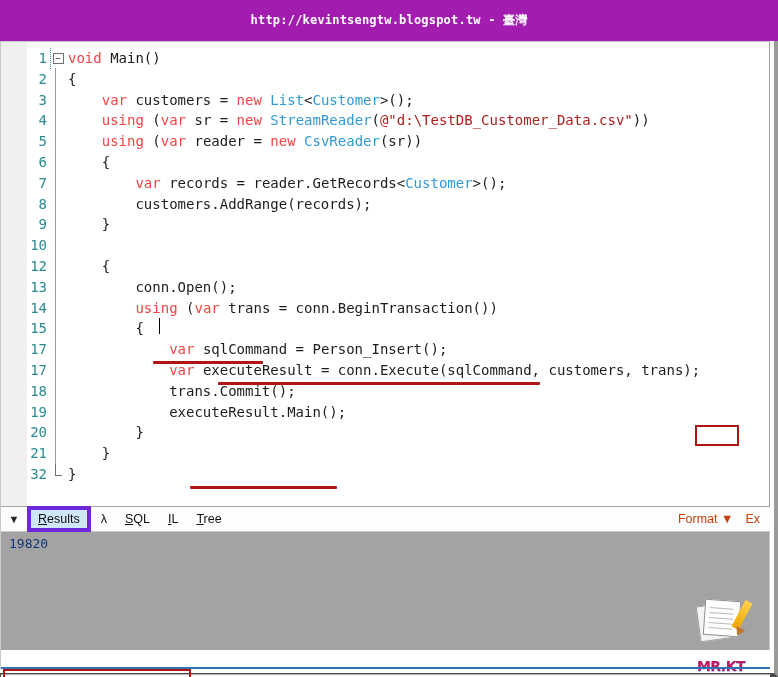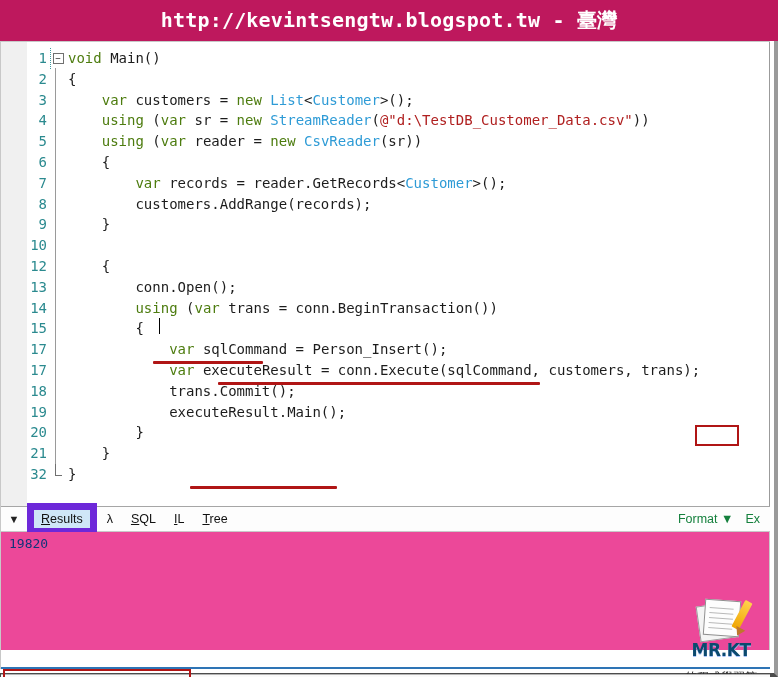--- a/index.html
+++ b/index.html
@@ -7,24 +7,24 @@
     width:778px;height:677px;
     background:#ffffff;
     font-family:"Liberation Sans", sans-serif;
     overflow:hidden;
   }
   #app{position:relative;width:778px;height:677px;box-sizing:border-box;}
 
   
   .banner{
     position:absolute;left:0;top:0;width:778px;height:41px;
-    background:#be185d;color:#ffffff;
+    background:#a21caf;color:#ffffff;
     display:flex;align-items:center;justify-content:center;
     font-family:"DejaVu Sans Mono","Liberation Mono",monospace;
-    font-size:20px;letter-spacing:.2px;font-weight:600;
+    font-size:12px;letter-spacing:.2px;font-weight:600;
   }
 
   
   .window{
     position:absolute;left:0;top:41px;width:778px;height:636px;
     box-sizing:border-box;
     border-right:4px solid #9a9a9a;
     border-bottom:4px solid #4c4c4c;
     background:#ffffff;
   }
@@ -78,21 +78,21 @@
   }
   .fbar{
     position:absolute;left:4px;top:-1px;width:1px;height:22px;
     background:#9a9a9a;
   }
   .code{
     flex:1;color:#1c1c1c;position:relative;
     font-family:"DejaVu Sans Mono","Liberation Mono",monospace;
     font-size:14px;padding-left:3px;
   }
-  .kw{color:#4d7c0f;}
+  .kw{color:#ef4444;}
   .typ{color:#2e9bd6;}
   .str{color:#b02020;}
   .txt{color:#1c1c1c;}
 
   
   .ul{position:absolute;background:#b01515;height:3px;border-radius:1px;}
   .rbox{position:absolute;border:2px solid #b01515;box-sizing:border-box;}
   .caret{
     position:absolute;width:1px;height:16px;background:#000;
   }
@@ -106,33 +106,33 @@
     font-size:12.5px;color:#111;
   }
   .tb-arrow{
     width:26px;text-align:center;color:#222;font-size:11px;cursor:default;
   }
   .tab{
     padding:2px 7px;margin-right:2px;color:#111;font-size:12.5px;
     border:1px solid transparent;
   }
   .tab.active{
-    background:#cfe6f7;border:7px solid #6d28d9;
+    background:#cfe6f7;border:4px solid #6d28d9;
   }
   .tab u{text-decoration:underline;}
   .tb-right{
     margin-left:auto;display:flex;align-items:center;
-    padding-right:4px;color:#15803d;font-size:12.5px;
+    padding-right:4px;color:#c2410c;font-size:12.5px;
   }
   .tb-right .item{padding:0 6px;white-space:nowrap;}
 
   
   .results{
     position:absolute;left:0;top:490px;right:0;height:118px;
-    background:#ec4899;overflow:hidden;
+    background:#a3a3a3;overflow:hidden;
     border-right:1px solid #c9c9c9;
   }
   .resrow{
     font-family:"DejaVu Sans Mono","Liberation Mono",monospace;
     font-size:13px;color:#12347a;padding:4px 0 0 8px;
   }
 
   
   .statusbar{
     position:absolute;left:0;top:632px;right:0;height:34px;
@@ -167,22 +167,22 @@
     background:linear-gradient(180deg,#ffd24d 0%,#f0a500 100%);
     transform:rotate(28deg);border-radius:1px;
   }
   .logo .ptip{
     position:absolute;right:3px;top:30px;width:0;height:0;
     border-left:5px solid transparent;border-right:5px solid transparent;
     border-top:8px solid #c0762b;transform:rotate(28deg);
   }
   .logo .brand{
     font-family:"DejaVu Sans","Liberation Sans",sans-serif;
-    font-weight:bold;font-size:17px;color:#0c4a6e;
-    letter-spacing:-0.5px;line-height:18px;margin-top:1px;
+    font-weight:bold;font-size:14px;color:#be185d;
+    letter-spacing:-0.5px;line-height:18px;margin-top:17px;
     text-shadow:0 1px 0 #a9c4ff;
   }
   .logo .sub{
     font-size:12px;color:#2b2b2b;line-height:11px;margin-top:13px;
     font-family:"DejaVu Sans","Liberation Sans",sans-serif;
   }
 </style>
 </head>
 <body>
 

